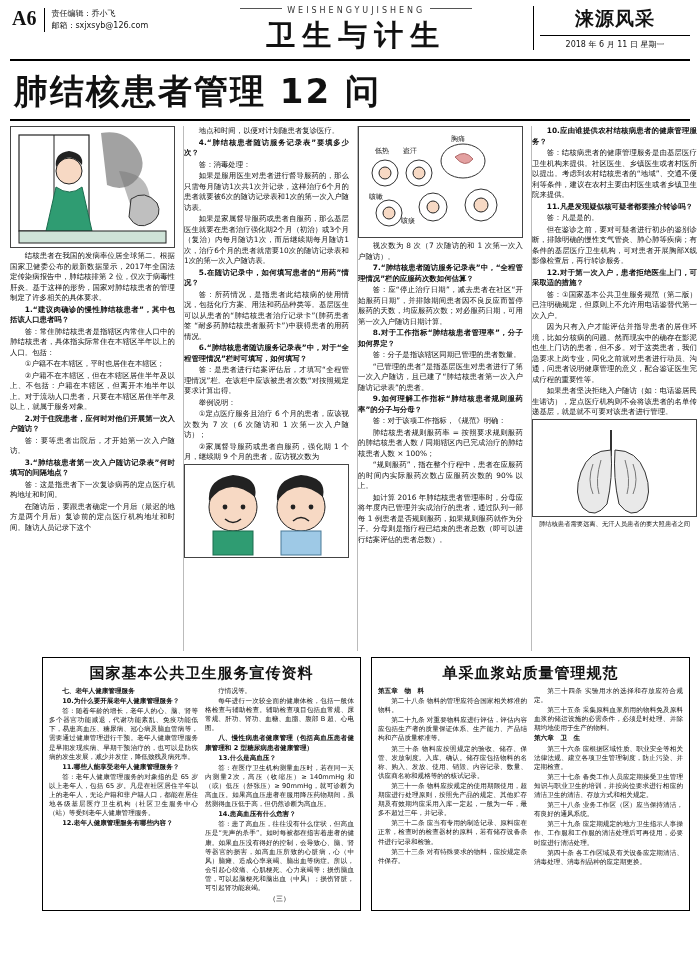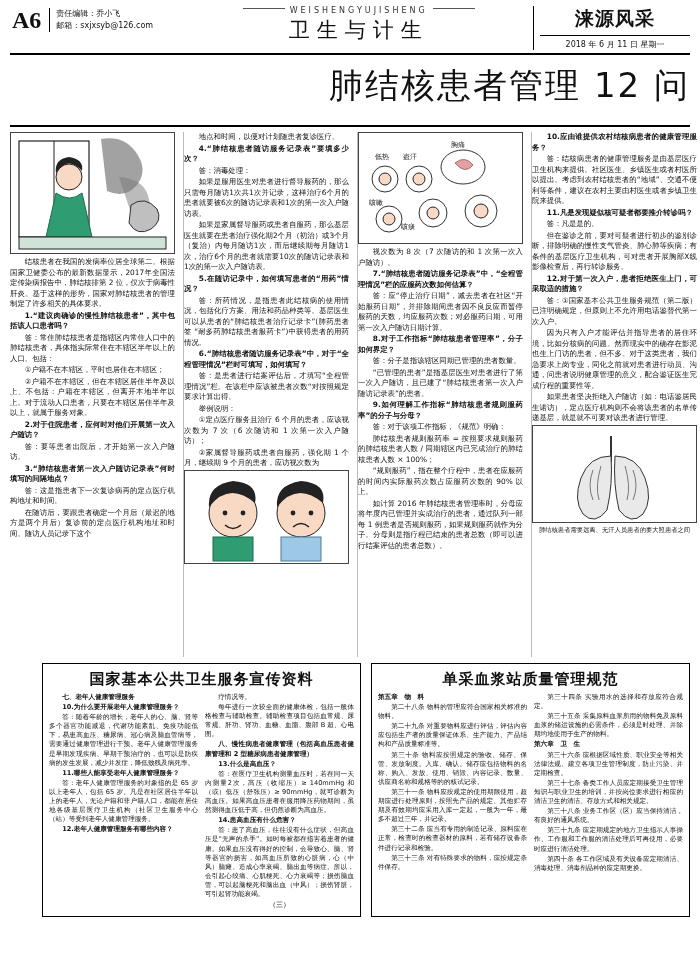--- a/index.html
+++ b/index.html
@@ -1,32 +1,32 @@
 <!DOCTYPE html>
 <html><head>
 <meta charset="utf-8">
 <style>
   html,body{margin:0;padding:0;background:#fff;}
   body{width:700px;height:980px;font-family:"DejaVu Sans","Liberation Sans",sans-serif;color:#111;}
   .page{width:700px;height:980px;position:relative;box-sizing:border-box;padding:6px 10px 4px 10px;}
 
   
   .masthead{display:flex;align-items:flex-start;border-bottom:2px solid #000;padding-bottom:3px;}
-  .page-no{font-size:24px;font-weight:bold;line-height:1;padding:2px 8px 0 2px;font-family:"Liberation Serif",serif;}
+  .page-no{font-size:20px;font-weight:bold;line-height:1;padding:2px 8px 0 2px;font-family:"Liberation Serif",serif;}
   .edit-info{font-size:8px;line-height:1.5;border-left:1px solid #000;padding-left:6px;margin-top:2px;width:128px;}
   .mast-center{flex:1;text-align:center;}
   .pinyin{font-size:8px;letter-spacing:3px;color:#333;}
   .pinyin .line{display:inline-block;width:42px;border-top:1px solid #555;vertical-align:4px;margin:0 5px;}
-  .mast-title{font-size:21px;font-weight:normal;letter-spacing:7px;margin-top:1px;font-family:"DejaVu Sans",sans-serif;}
+  .mast-title{font-size:29px;font-weight:bold;letter-spacing:7px;margin-top:1px;font-family:"DejaVu Sans",sans-serif;}
   .mast-right{text-align:center;width:150px;border-left:1px solid #000;padding-left:6px;}
   .paper-name{font-size:19px;font-weight:bold;letter-spacing:1px;font-family:"Liberation Serif",serif;}
   .paper-date{font-size:8px;margin-top:3px;border-top:1px solid #000;padding-top:3px;}
 
   
-  .headline{font-size:34px;font-weight:normal;letter-spacing:2px;text-align:right;margin:8px 0 16px 4px;font-family:"DejaVu Sans",sans-serif;}
+  .headline{font-size:34px;font-weight:bold;letter-spacing:2px;text-align:left;margin:8px 0 4px 4px;font-family:"DejaVu Sans",sans-serif;}
   .rule-thick{border-top:2px solid #000;margin-bottom:5px;}
 
   
   .article{display:flex;gap:8px;height:525px;}
   .col{width:165px;font-size:7.4px;line-height:1.42;text-align:justify;}
   .col p{margin:0 0 1px 0;text-indent:2em;}
   .col p.b{font-weight:bold;}
   .colsep{border-left:1px solid #bbb;}
 
   

